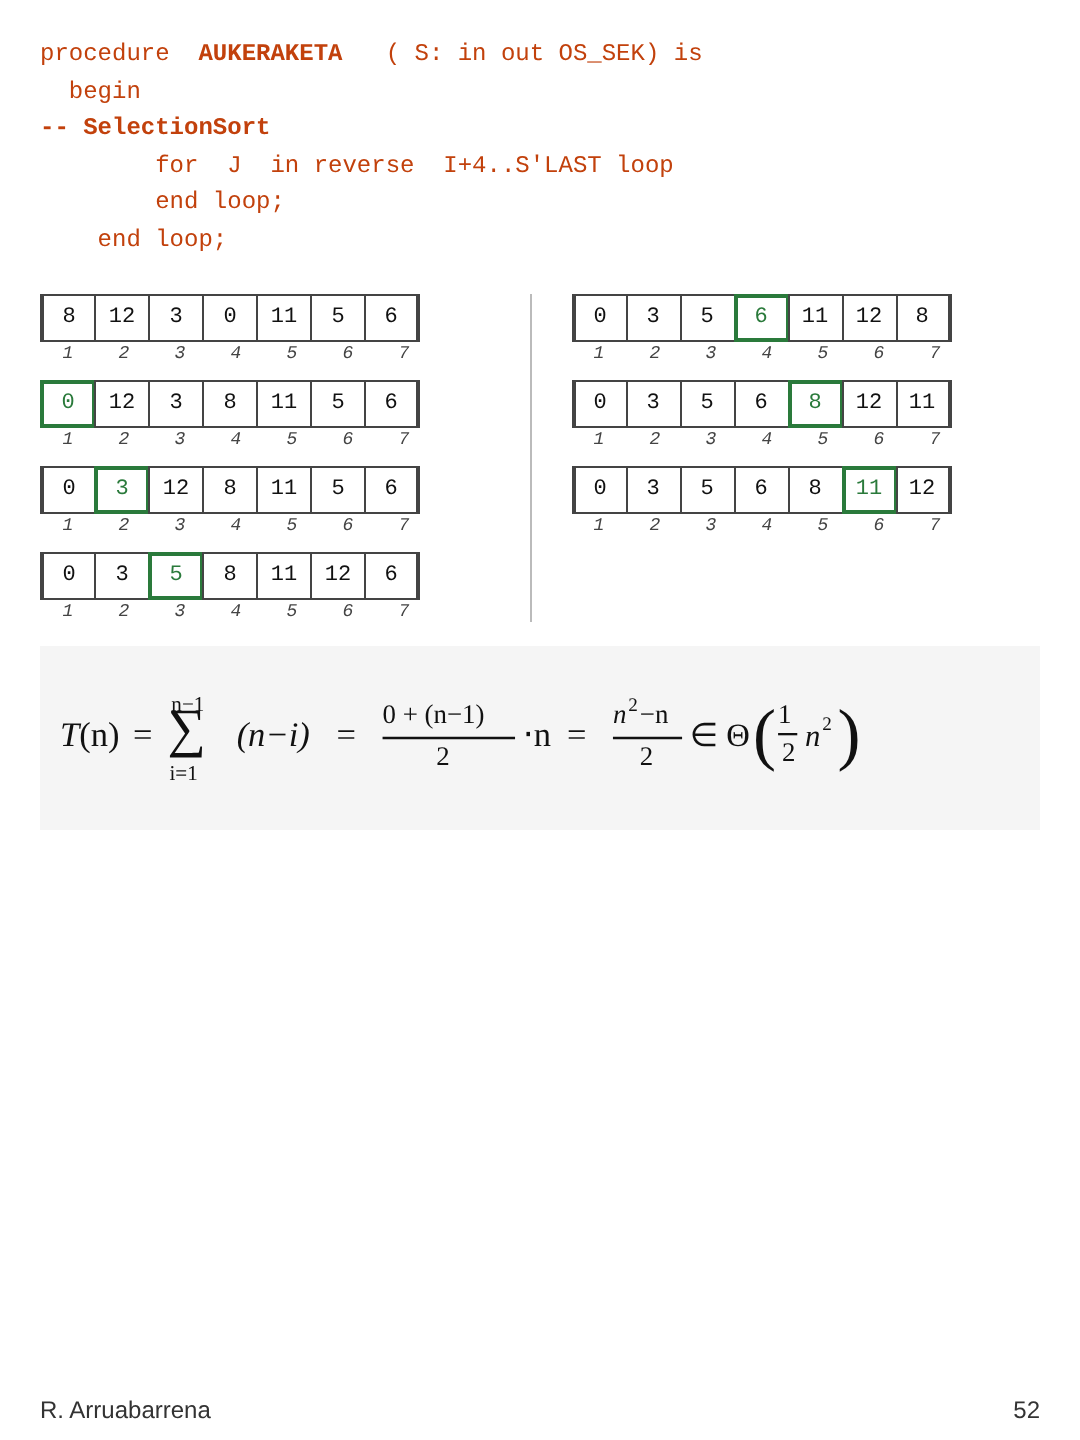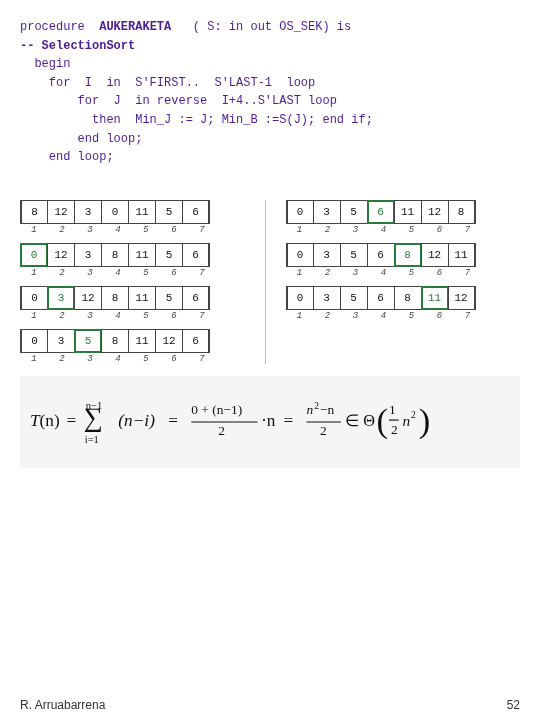--- a/index.html
+++ b/index.html
@@ -13,22 +13,22 @@
     }
 
     .page-content {
       padding: 18px 20px 10px 20px;
     }
 
     
     .code-block {
       font-size: 12px;
       line-height: 1.55;
-      color: #4c1d95;
-      margin-bottom: 33px;
+      color: #c2410c;
+      margin-bottom: 17px;
     }
     .code-line {
       white-space: pre;
     }
     .bold-text {
       font-weight: bold;
     }
 
     
     .arrays-section {
@@ -146,25 +146,23 @@
       align-self: stretch;
     }
   </style>
 </head>
 <body>
 
 <div class="page-content">
 
   <div class="code-block">
     <div class="code-line">procedure  <strong>AUKERAKETA</strong>   ( S: in out OS_SEK) is</div>
+    <div class="code-line">  begin</div>
     <div class="code-line bold-text">-- SelectionSort</div>
-    <div class="code-line">  begin</div>
-    <div class="code-line">    for  I  in  SʹFIRST..  SʹLAST-1  loop</div>
     <div class="code-line">        for  J  in reverse  I+4..SʹLAST loop</div>
-    <div class="code-line">          then  Min_J := J; Min_B :=S(J); end if;</div>
     <div class="code-line">        end loop;</div>
     <div class="code-line">    end loop;</div>
   </div>
 
   <div class="arrays-section">
 
     <div class="arrays-left">
 
       <div class="array-container">
         <div class="array-row">

